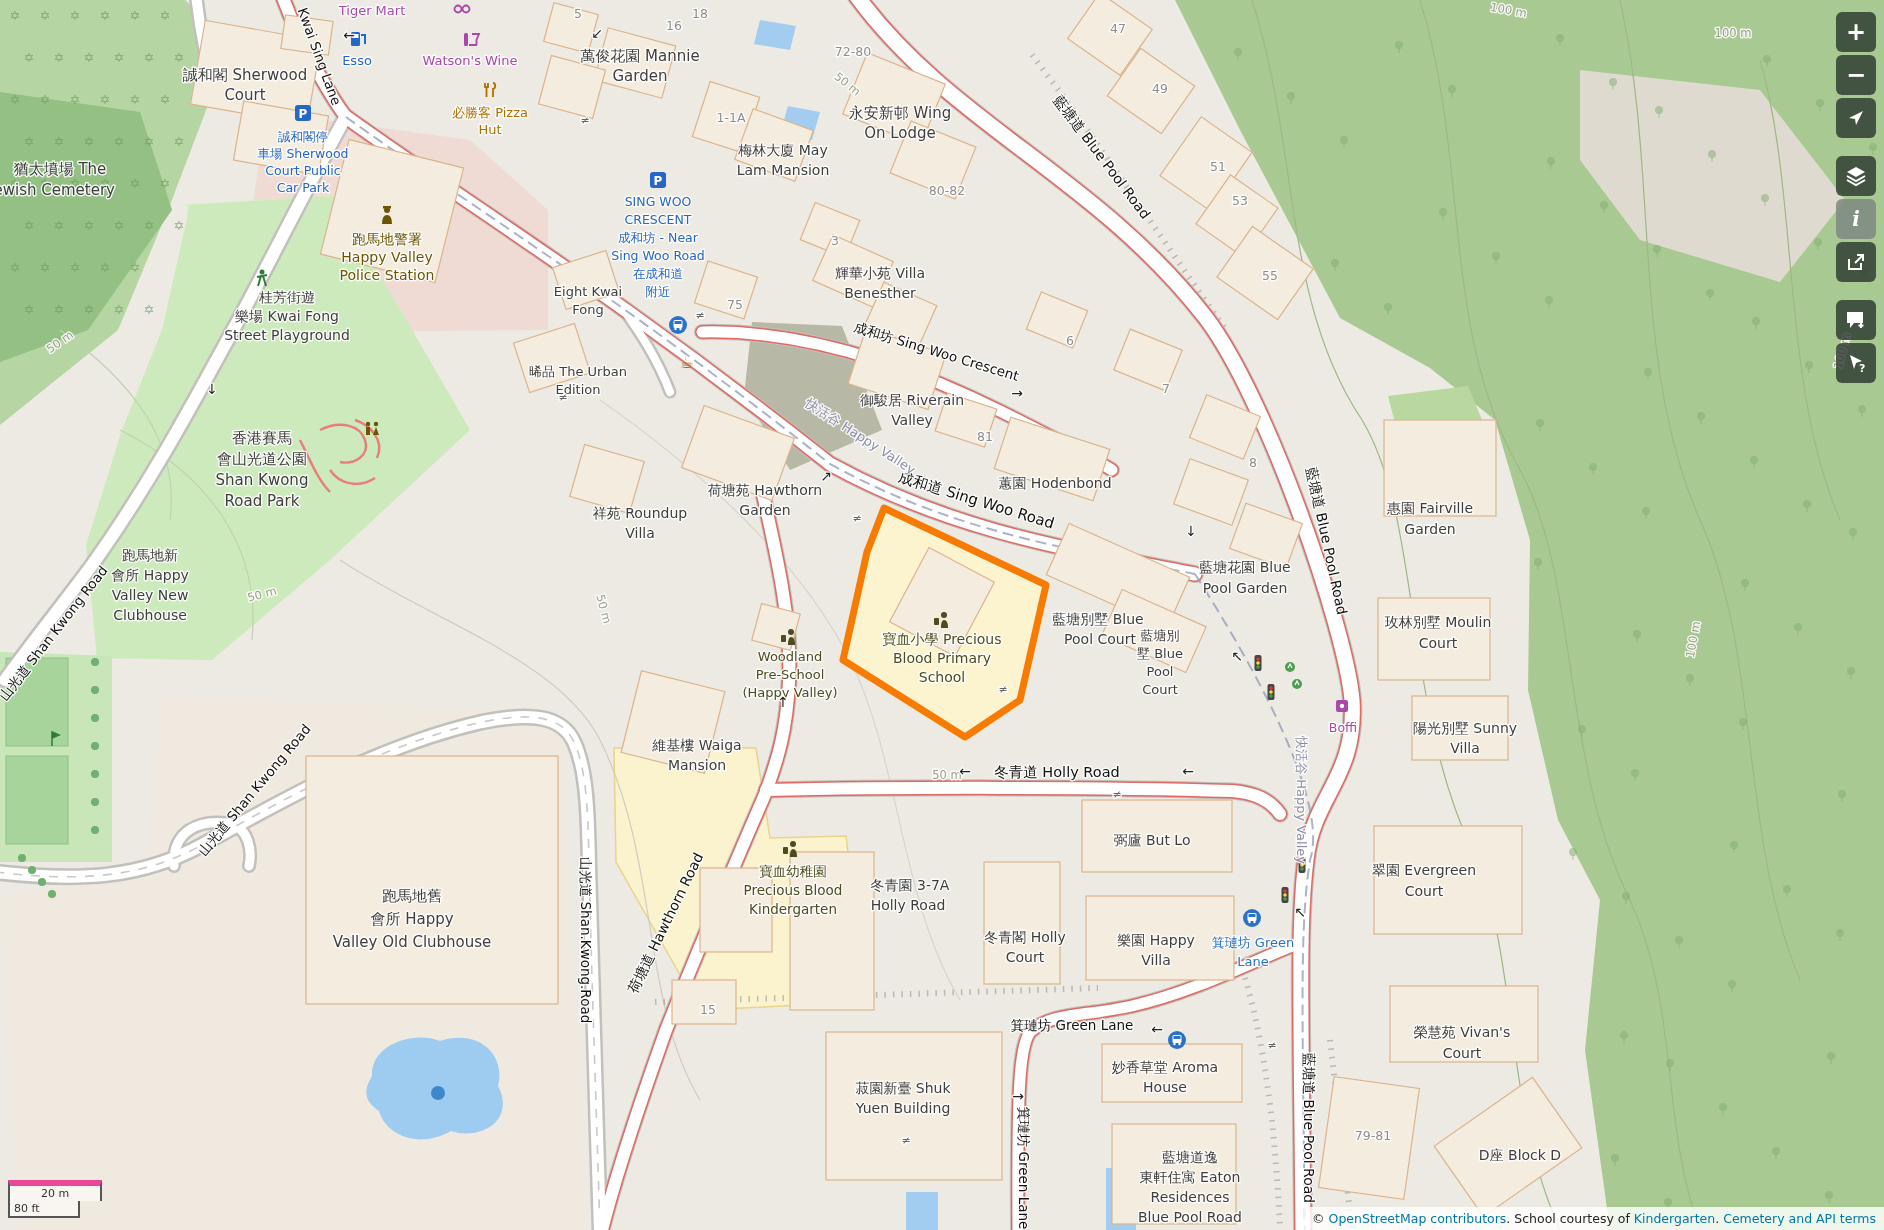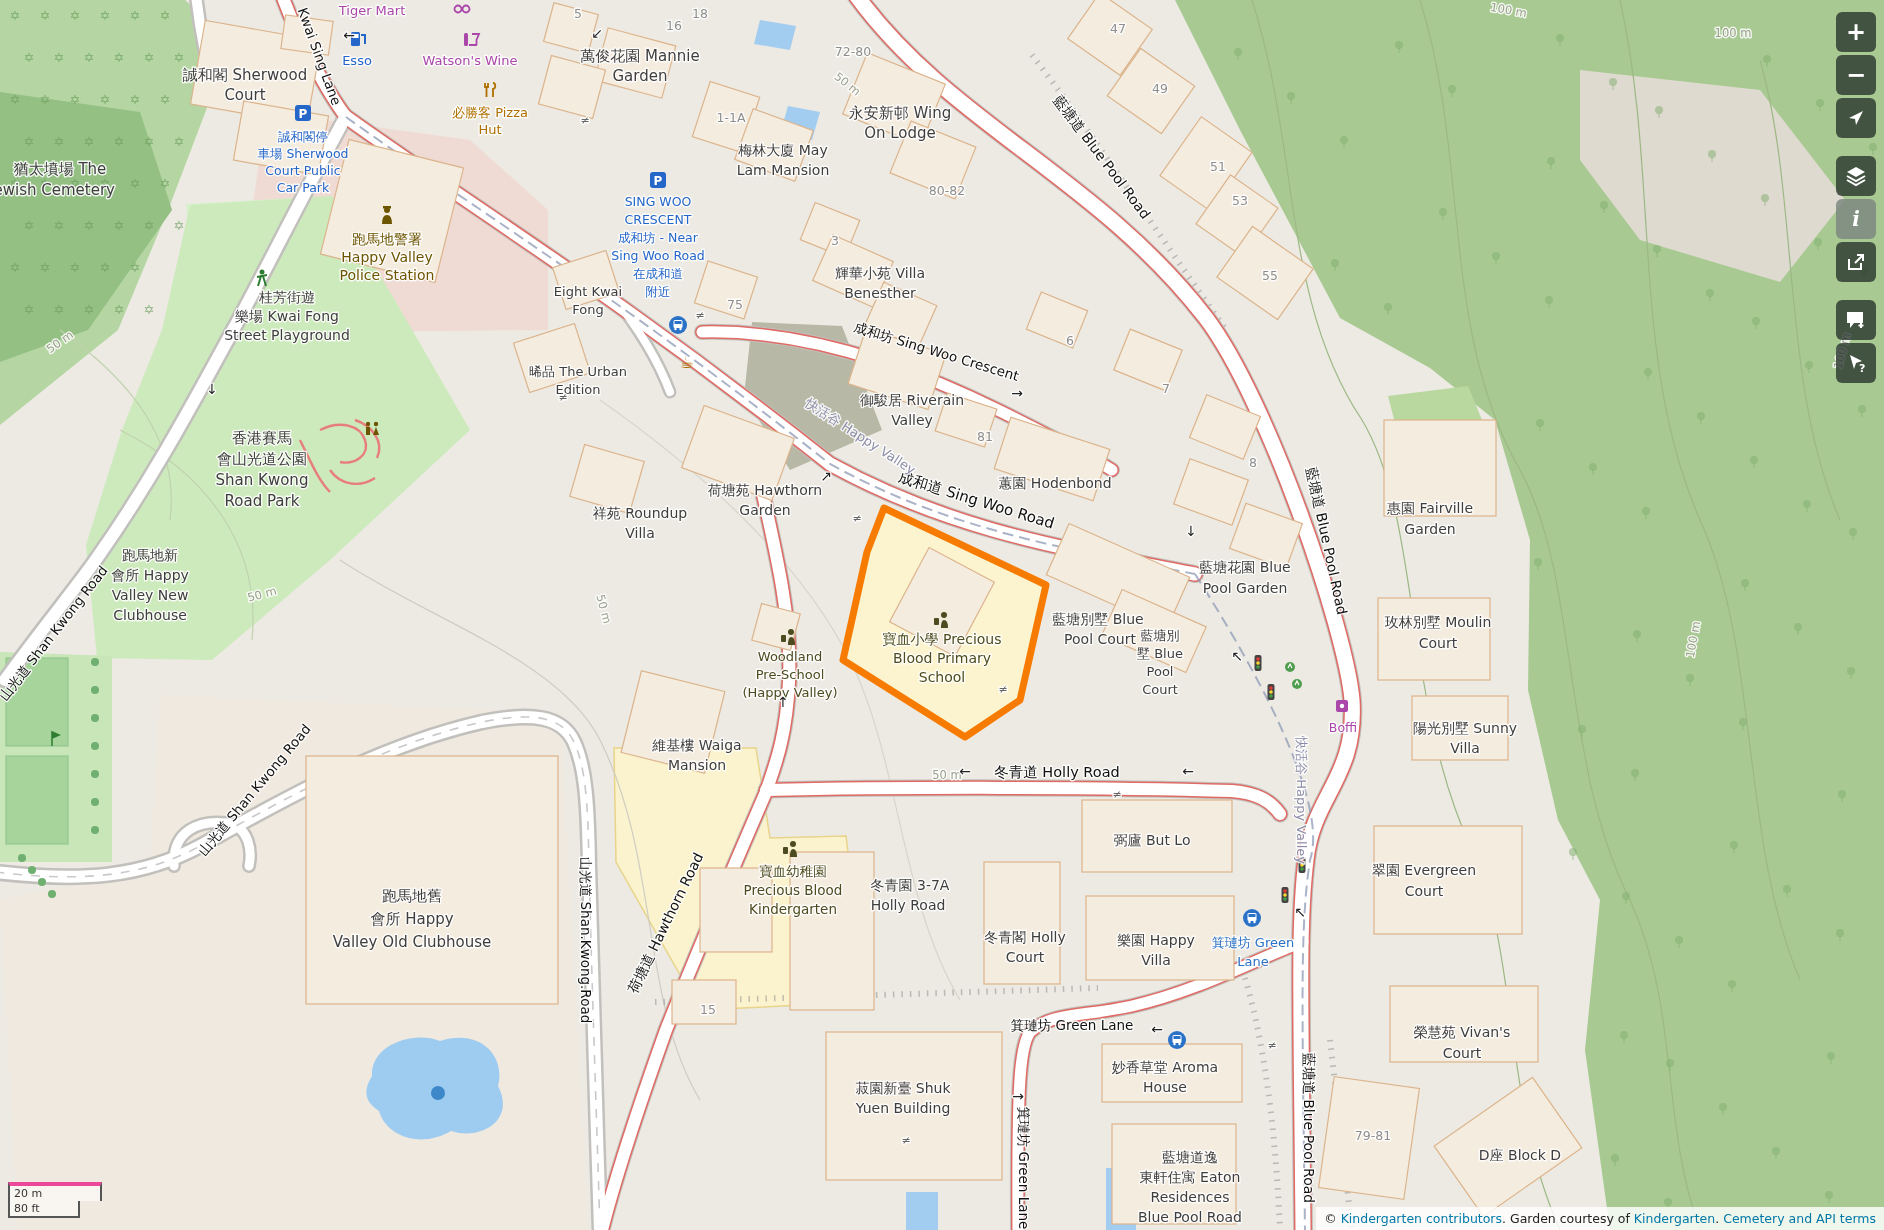--- a/index.html
+++ b/index.html
@@ -12,21 +12,21 @@
        background:rgba(38,50,44,0.78);color:#fff;display:flex;
        align-items:center;justify-content:center;cursor:pointer;
        font-size:24px;font-weight:bold;user-select:none;}
   .ctl.light{background:rgba(125,136,128,0.85);}
   .ctl.gap{margin-top:18px;}
   .ctl svg{display:block;}
   
   #scalebar{position:absolute;left:8px;bottom:12px;z-index:20;font-size:11px;color:#333;}
   .scale-line{background:rgba(255,255,255,0.6);border:2px solid #555;border-top:none;
               padding:0 4px;line-height:15px;height:15px;white-space:nowrap;}
-  .scale-line.top{border-top:4px solid #ec4899;border-bottom:none;width:82px;}
+  .scale-line.top{border-top:6px solid #ec4899;border-bottom:none;width:82px;text-align:center;}
   .scale-line.bottom{width:60px;}
   
   #attribution{position:absolute;right:0;bottom:0;z-index:20;background:rgba(255,255,255,0.82);
                padding:4px 8px;font-size:12.5px;color:#222;white-space:nowrap;}
   #attribution a{color:#0078a8;text-decoration:none;cursor:pointer;}
 </style>
 </head>
 <body>
 
 <div id="stage">
@@ -664,15 +664,15 @@
         </svg>
       </div>
     </div>
 
   <div id="scalebar">
     <div class="scale-line top">20 m</div>
     <div class="scale-line bottom">80 ft</div>
   </div>
 
   <div id="attribution">
-    <span>© </span><a>Kindergarten contributors</a><span>. Garden courtesy of </span><a>Kindergarten</a><span>. </span><a>Cemetery and API terms</a>
+    <span>© </span><a>OpenStreetMap contributors</a><span>. School courtesy of </span><a>Kindergarten</a><span>. </span><a>Cemetery and API terms</a>
   </div>
 </div>
 
 </body></html>

